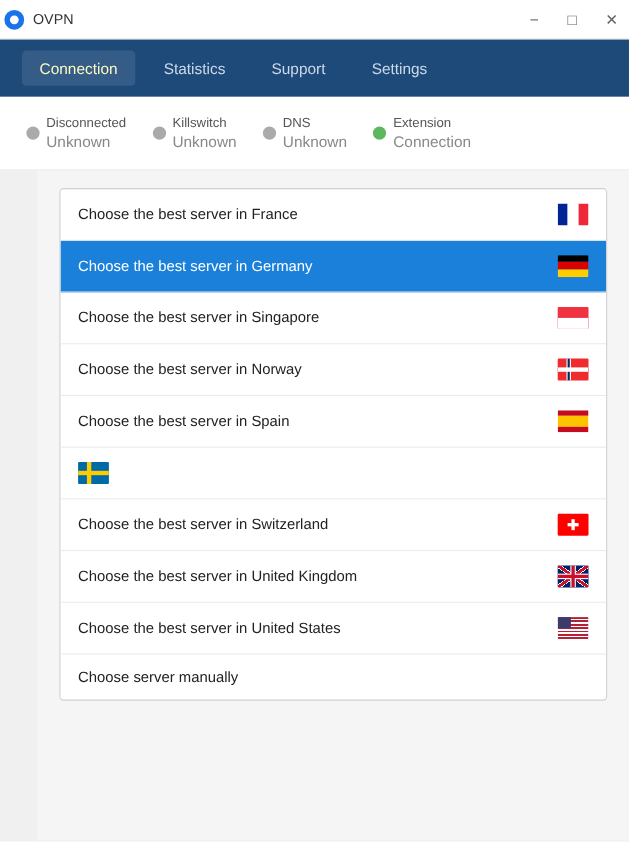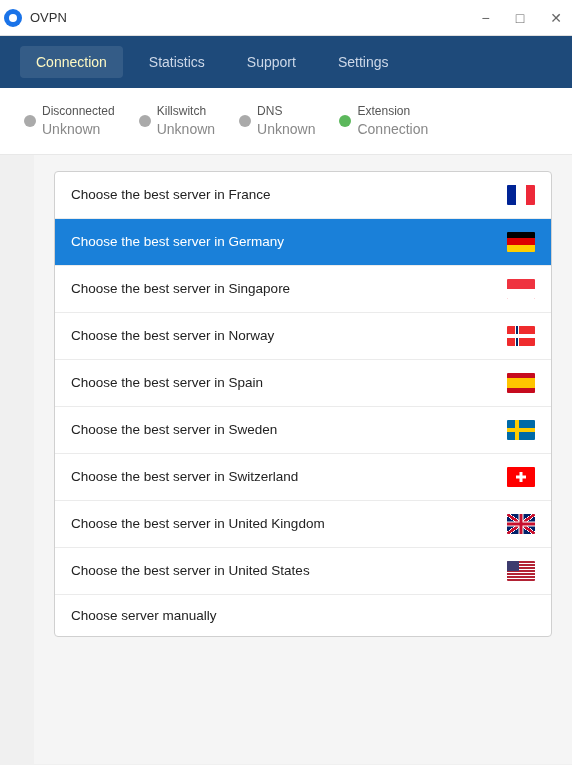--- a/index.html
+++ b/index.html
@@ -496,21 +496,20 @@
     <div class="server-row">
       <span>Choose the best server in Spain</span>
       <div class="flag flag-es">
         <span></span>
           <span></span>
           <span></span>
       </div>
     </div>
 
     <div class="server-row">
-      <span>Choose the best server in Sweden</span>
       <div class="flag flag-se"></div>
     </div>
 
     <div class="server-row">
       <span>Choose the best server in Switzerland</span>
       <div class="flag flag-ch">
         <div class="flag-ch-cross"></div>
       </div>
     </div>
 

